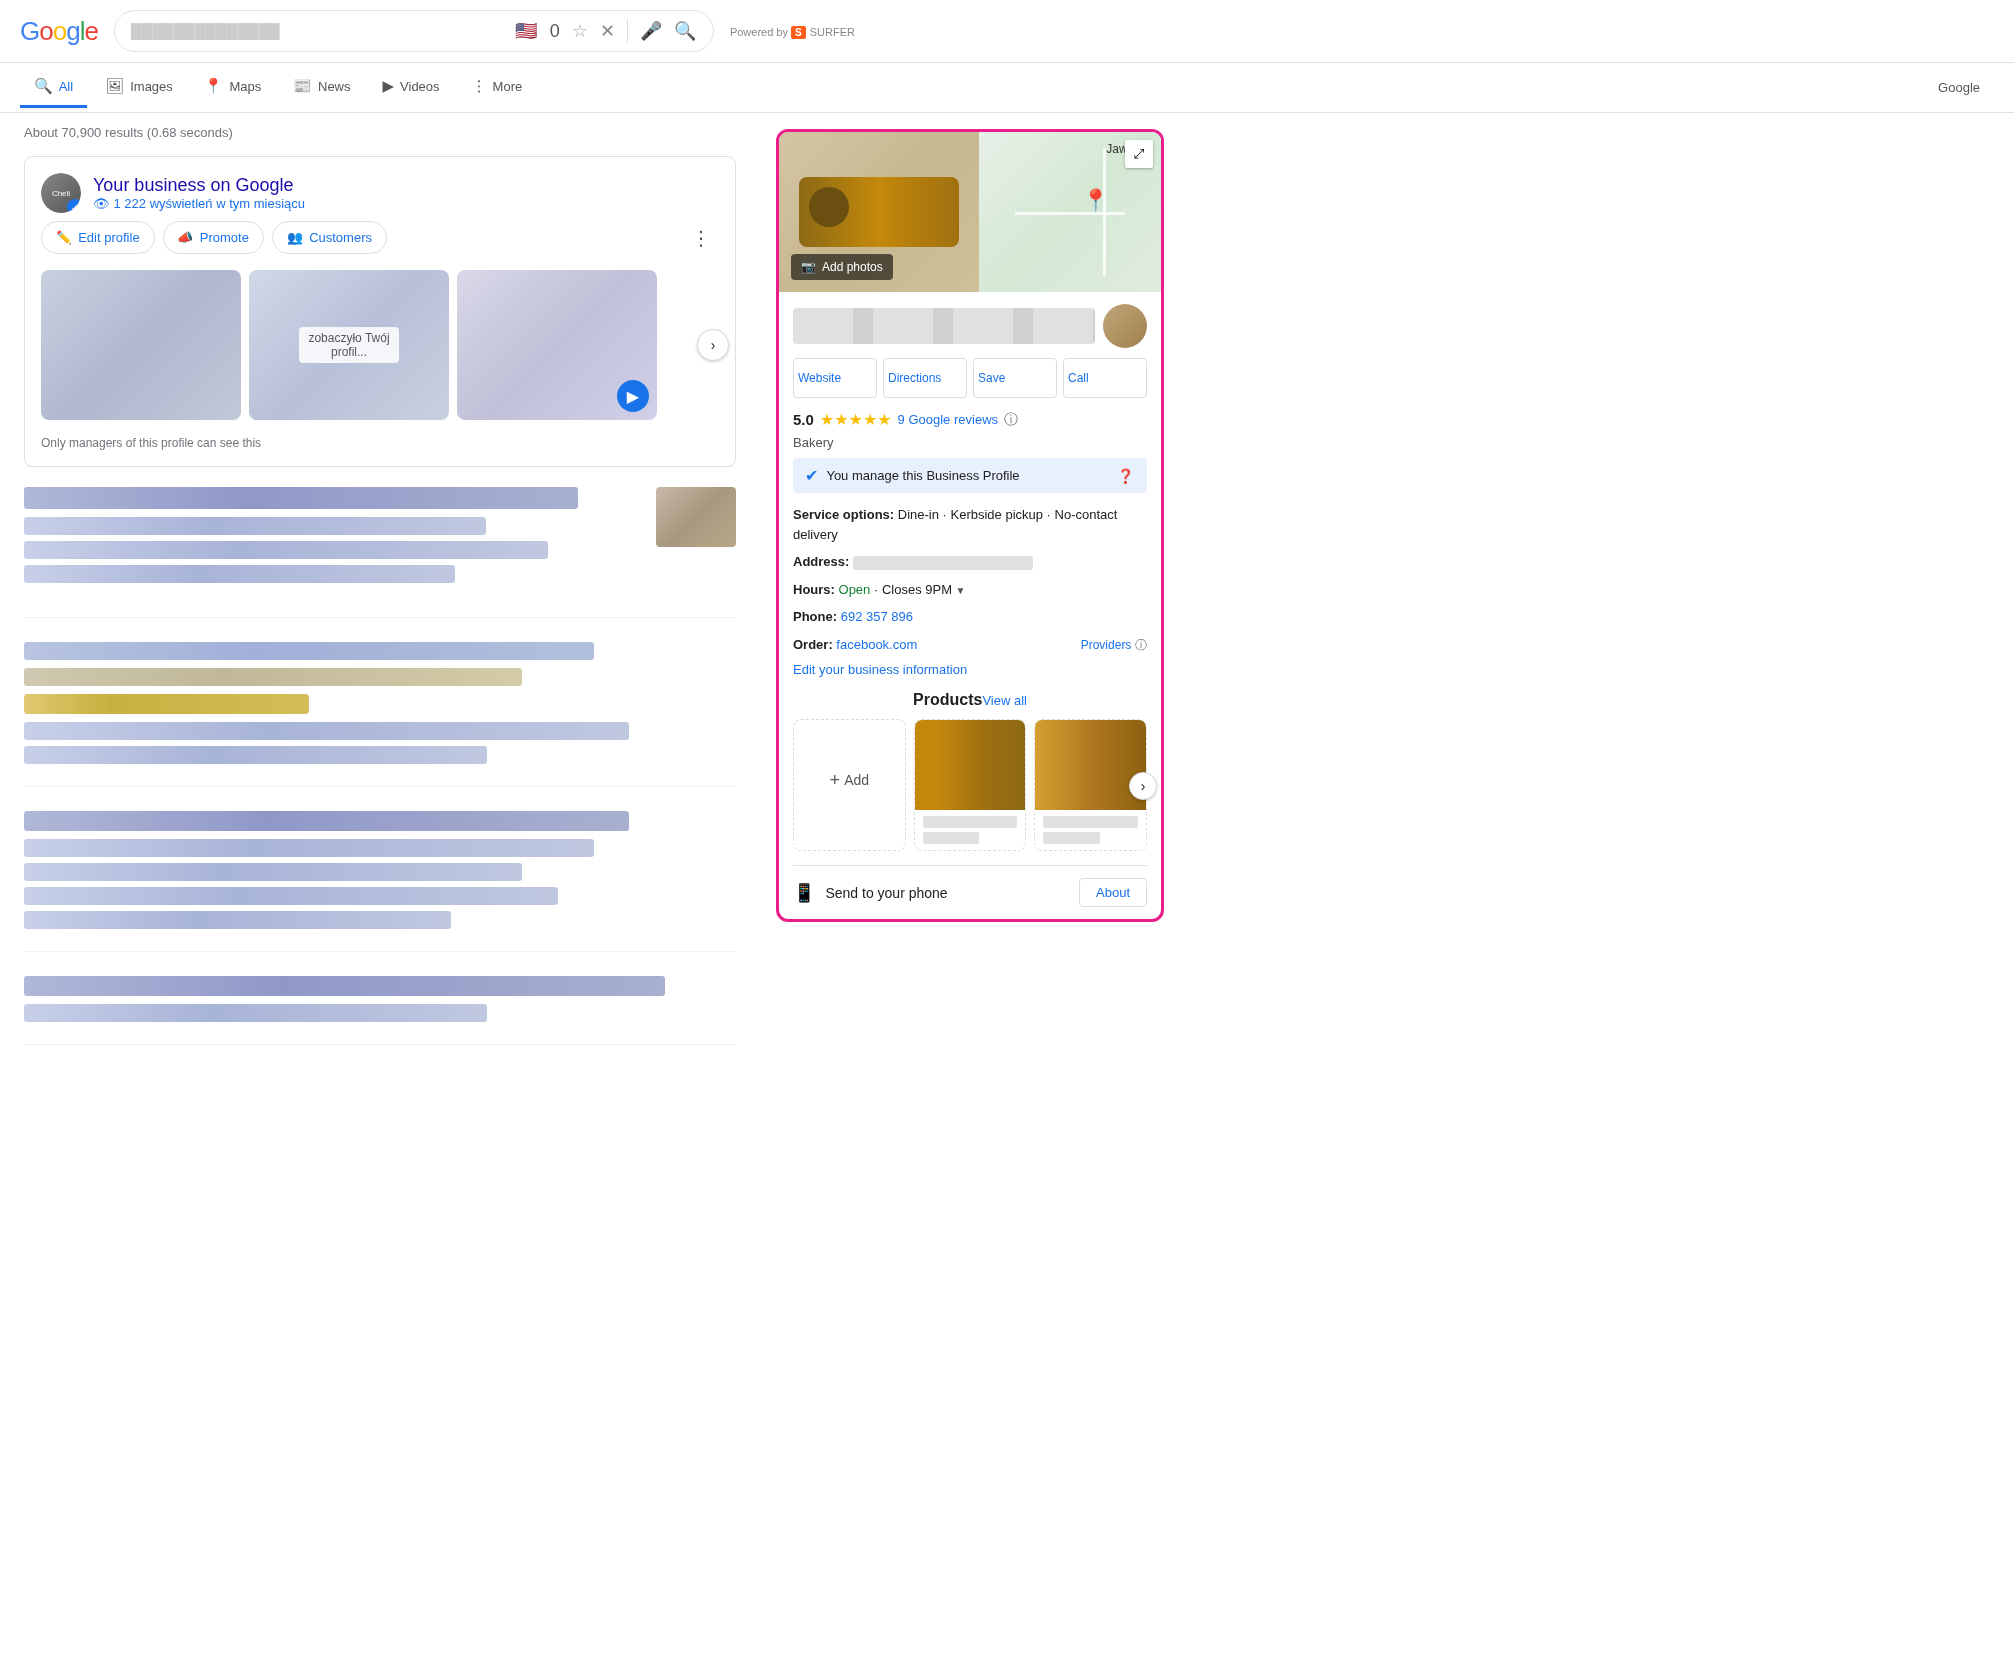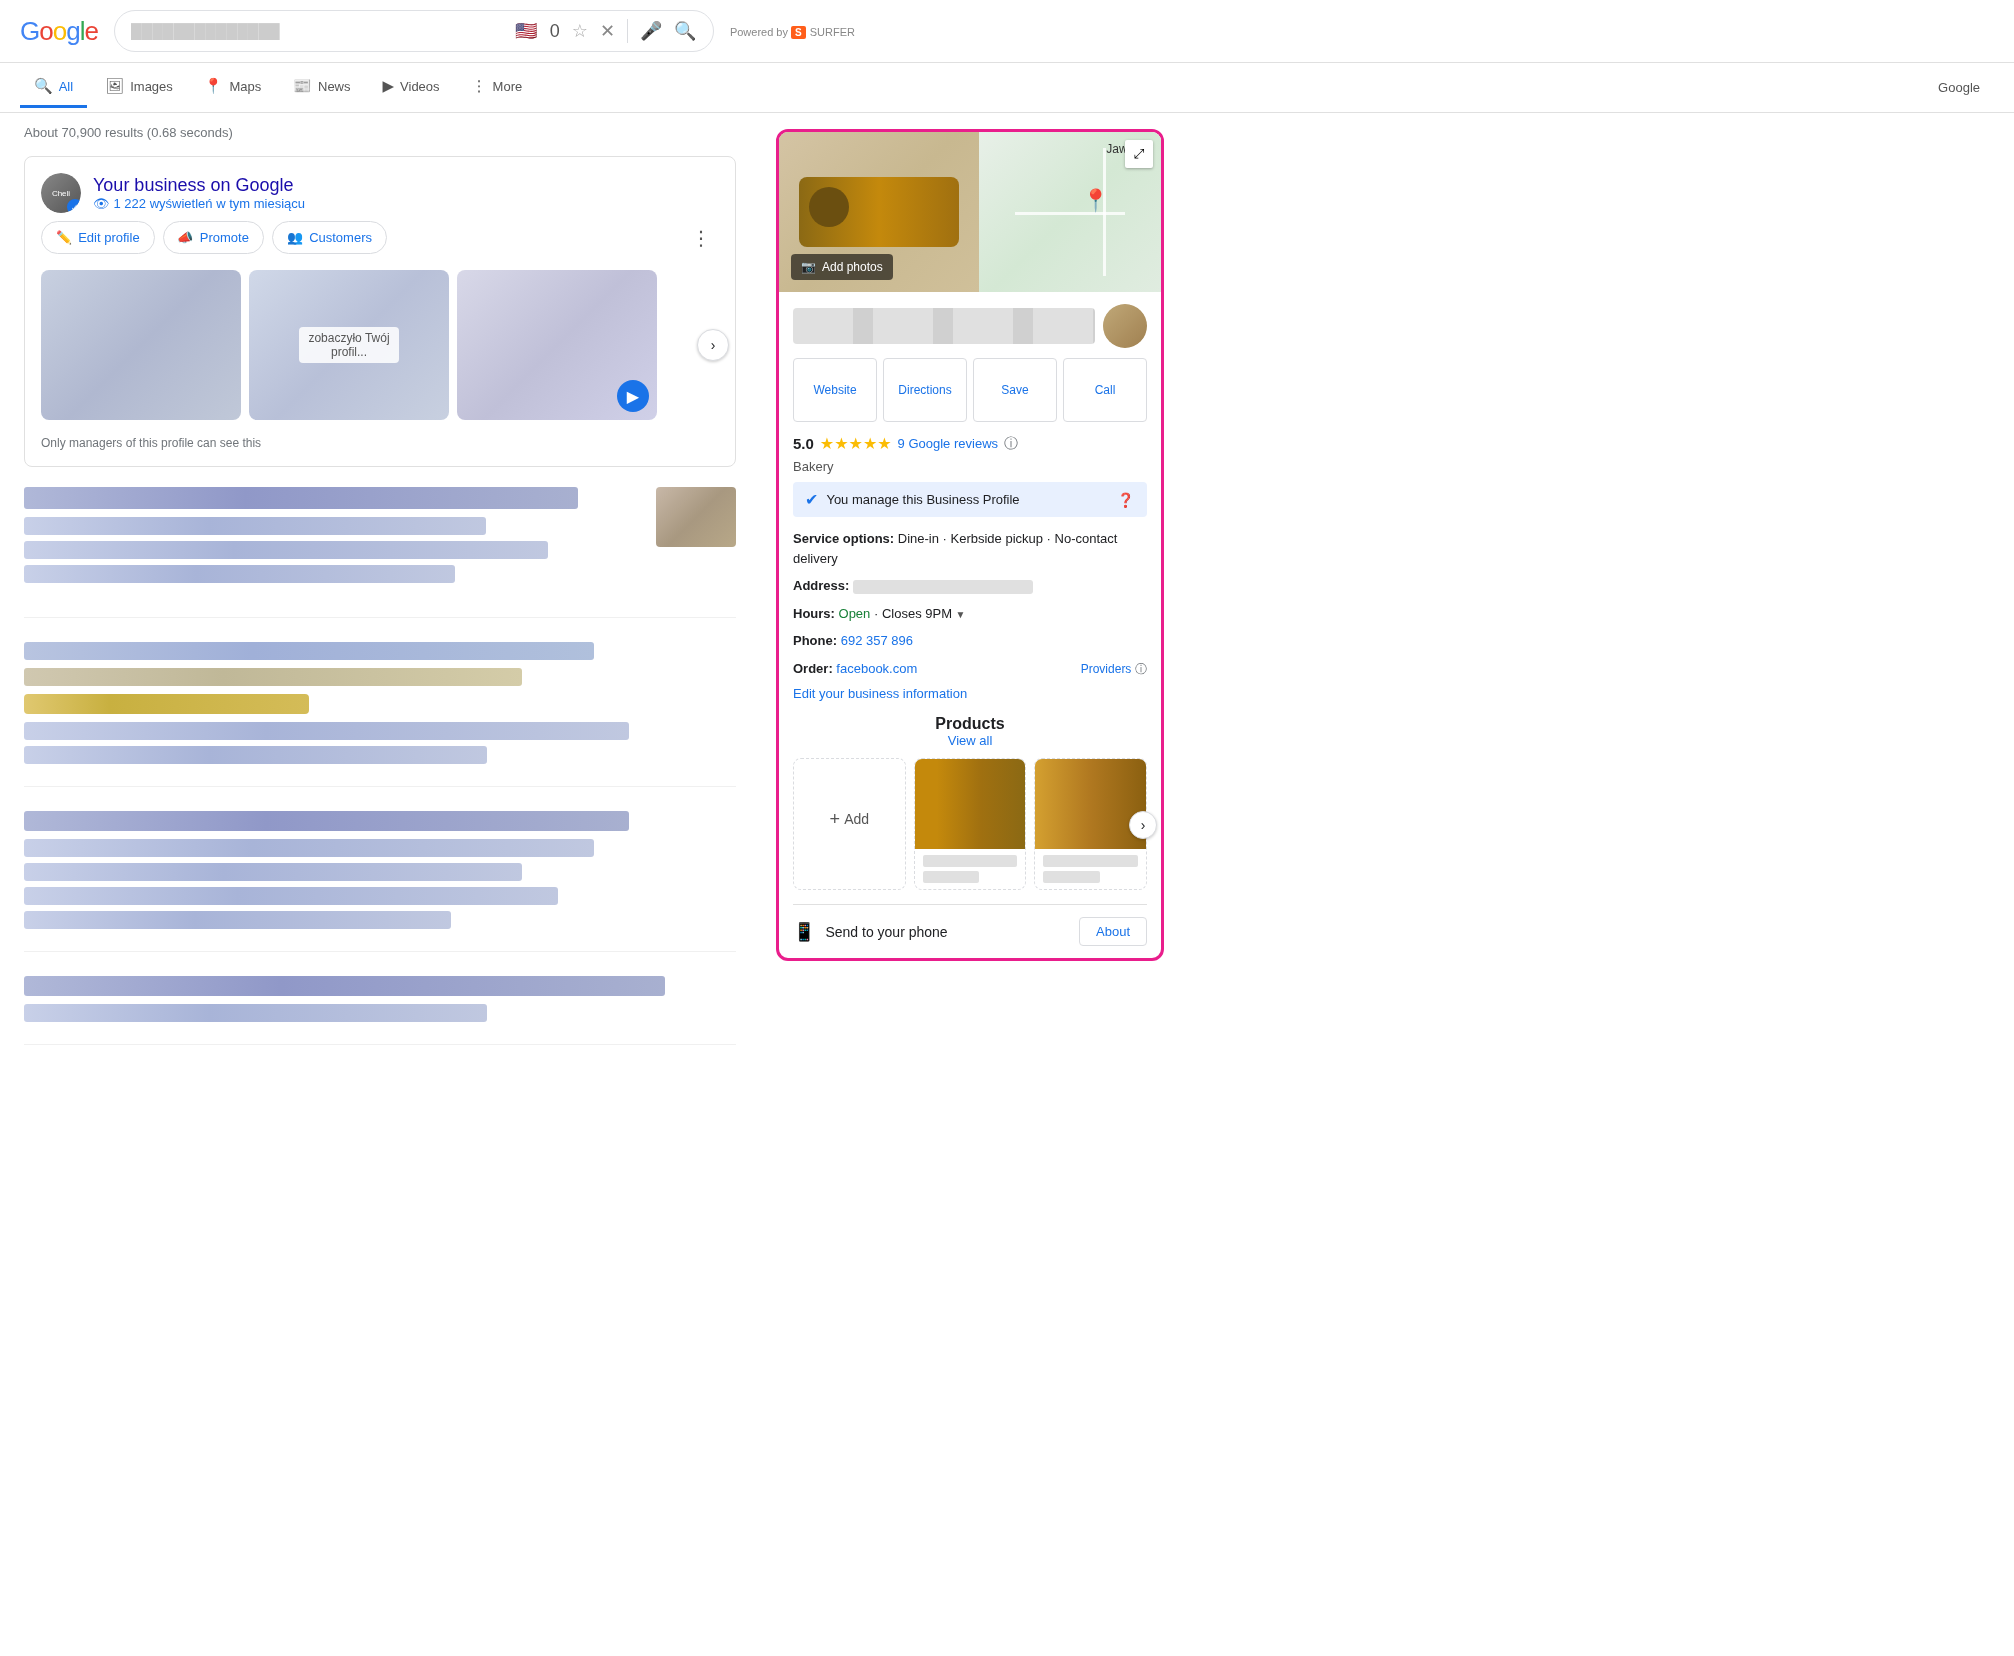--- a/index.html
+++ b/index.html
@@ -86,21 +86,21 @@
     .expand-btn { position: absolute; top: 8px; right: 8px; width: 28px; height: 28px; background: white; border: none; cursor: pointer; display: flex; align-items: center; justify-content: center; border-radius: 2px; box-shadow: 0 1px 3px rgba(0,0,0,0.3); }
 
     
     .panel-body { padding: 12px 14px; }
     .panel-title-row { display: flex; align-items: center; margin-bottom: 10px; }
     .panel-title-blurred { flex: 1; height: 36px; background: repeating-linear-gradient(90deg, #e0e0e0 0px, #e0e0e0 60px, #d0d0d0 60px, #d0d0d0 80px); border-radius: 4px; }
     .panel-logo { width: 44px; height: 44px; border-radius: 50%; background: #d0c0a0; margin-left: 8px; flex-shrink: 0; overflow: hidden; }
     .panel-logo-inner { width: 100%; height: 100%; background: linear-gradient(135deg, #c0a878 0%, #a08050 100%); border-radius: 50%; }
 
     .panel-actions { display: flex; gap: 6px; margin-bottom: 12px; }
-    .panel-action-btn { flex: 1; padding: 24px 4px; border: 1px solid #dadce0; border-radius: 4px; font-size: 12px; color: #1a73e8; cursor: pointer; background: white; text-align: center; }
+    .panel-action-btn { flex: 1; padding: 12px 4px; border: 1px solid #dadce0; border-radius: 4px; font-size: 12px; color: #1a73e8; cursor: pointer; background: white; text-align: left; }
 
     .stars-row { display: flex; align-items: center; gap: 6px; margin-bottom: 6px; }
     .stars { color: #fbbc04; font-size: 16px; }
     .rating { font-weight: 600; font-size: 15px; }
     .reviews-link { color: #1a73e8; font-size: 13px; cursor: pointer; }
     .info-icon { color: #70757a; font-size: 14px; cursor: pointer; }
     .bakery-type { font-size: 13px; color: #555; margin-bottom: 8px; }
 
     .manage-badge { display: flex; align-items: center; gap: 8px; padding: 8px 12px; background: #e8f0fe; border-radius: 4px; margin-bottom: 12px; font-size: 13px; }
     .manage-check { color: #1a73e8; font-size: 16px; }
@@ -112,21 +112,21 @@
     .info-val { color: #202124; }
     .info-val.blurred { display: inline-block; width: 180px; height: 14px; background: #e0e0e0; border-radius: 3px; vertical-align: middle; }
     .open-status { color: #188038; font-weight: 500; }
     .hours-link { color: #202124; }
     .phone-link { color: #1a73e8; text-decoration: none; }
     .order-link { color: #1a73e8; text-decoration: none; }
     .providers-link { color: #1a73e8; font-size: 12px; }
     .edit-info-link { color: #1a73e8; font-size: 13px; cursor: pointer; display: block; margin-bottom: 14px; }
 
     
-    .products-header { display: flex; align-items: center; justify-content: space-between; margin-bottom: 10px; flex-direction: column; }
+    .products-header { display: flex; align-items: center; justify-content: center; margin-bottom: 10px; }
     .products-title { font-size: 16px; font-weight: 600; }
     .view-all-link { color: #1a73e8; font-size: 13px; cursor: pointer; }
     .products-grid { display: flex; gap: 8px; margin-bottom: 14px; position: relative; }
     .product-card { flex: 1; border: 1px dashed #dadce0; border-radius: 8px; overflow: hidden; }
     .product-add { display: flex; align-items: center; justify-content: center; height: 120px; cursor: pointer; }
     .product-add-icon { font-size: 18px; color: #555; margin-right: 4px; }
     .product-add-text { color: #555; font-size: 14px; }
     .product-img-placeholder { width: 100%; height: 90px; background: linear-gradient(135deg, #d4b896 0%, #c4a07a 50%, #d0a878 100%); position: relative; }
     .product-img-placeholder.bread1 { background: linear-gradient(90deg, #C4890C 20%, #A07010 60%, #8B6914 100%); }
     .product-img-placeholder.bread2 { background: linear-gradient(90deg, #d4a030 0%, #b07820 50%, #8B6010 100%); }

